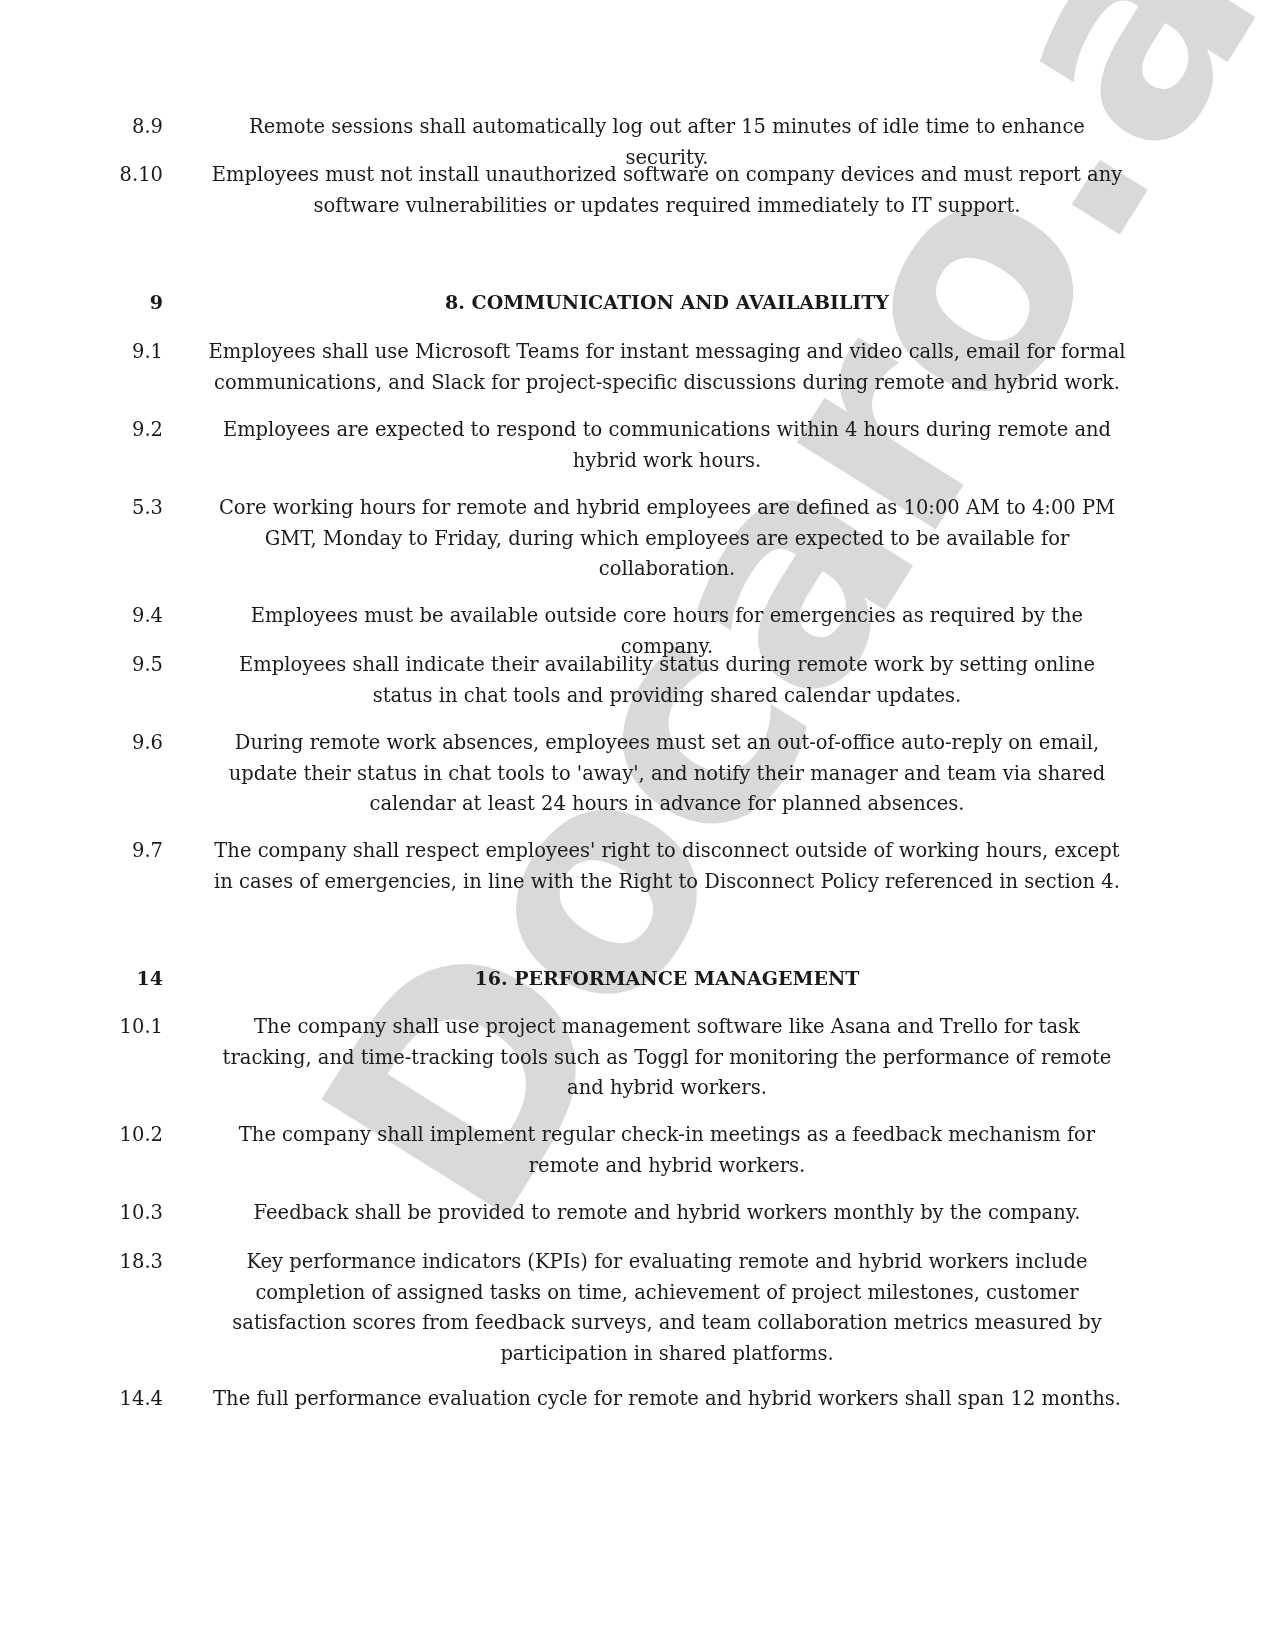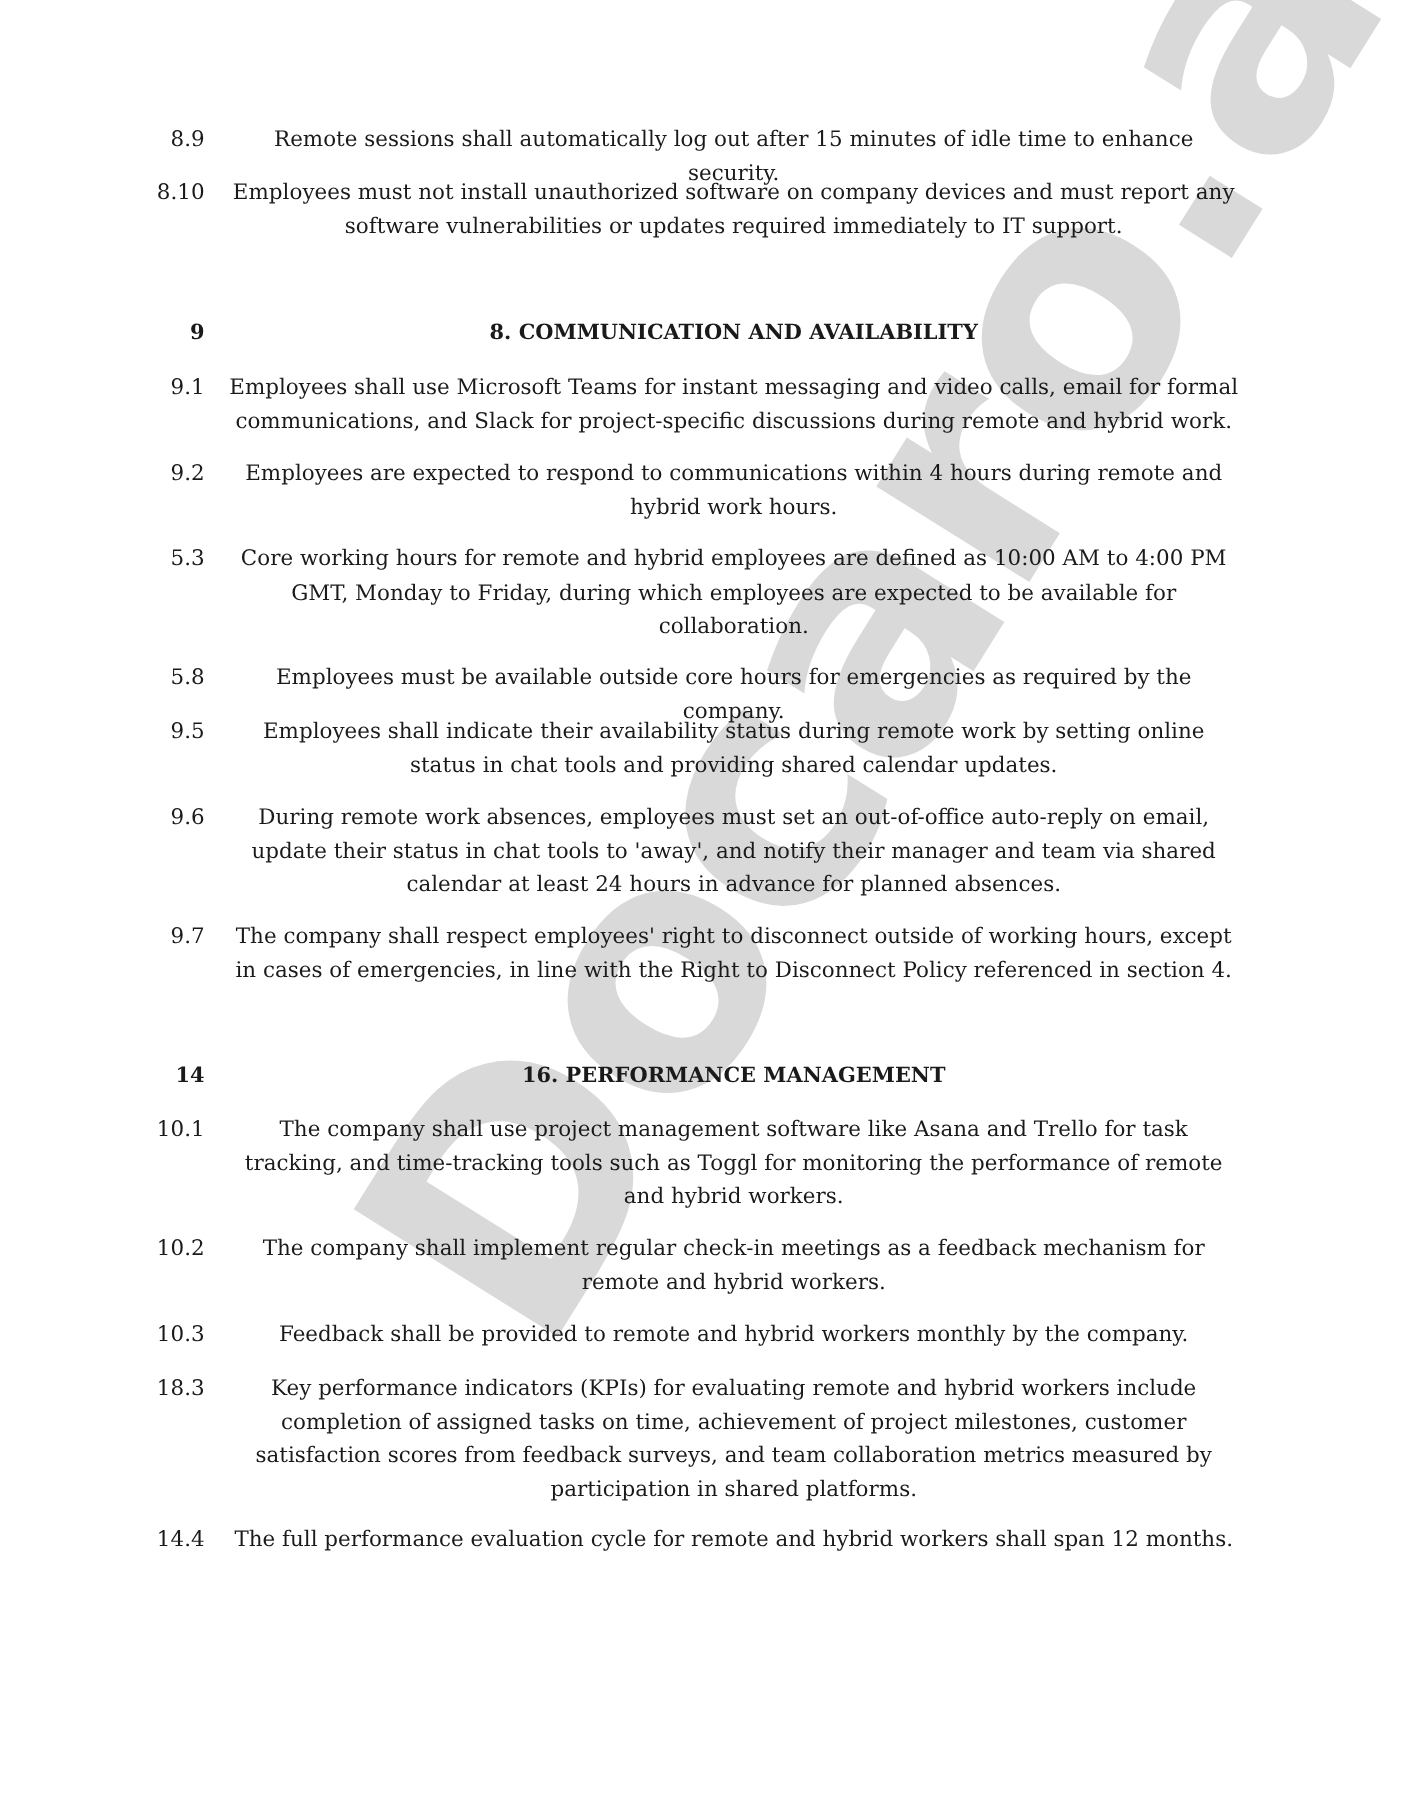--- a/index.html
+++ b/index.html
@@ -6,21 +6,21 @@
   body { width: 1275px; height: 1650px; position: relative; overflow: hidden;
          font-family: "DejaVu Serif", "Liberation Serif", serif; color: #1a1a1a; }
   .page { position: absolute; left: 0; top: 0; width: 1275px; height: 1650px; }
   .watermark { position: absolute; left: 170px; top: 760px; width: 1000px; text-align: center;
                transform: rotate(-58deg); transform-origin: center center;
                font-family: "DejaVu Sans", "Liberation Sans", sans-serif; font-weight: bold;
                font-size: 300px; color: #d9d9d9; letter-spacing: -6px; line-height: 1;
                margin-top: -150px; z-index: 0; user-select: none; }
   .content { position: absolute; left: 0; top: 0; width: 1275px; z-index: 1; }
   .item { position: absolute; left: 0; width: 1275px; font-size: 19.5px; line-height: 30.5px; }
-  .num { position: absolute; right: 1089px; text-align: right; white-space: nowrap; }
+  .num { position: absolute; right: 1112px; text-align: right; white-space: nowrap; }
   .txt { position: absolute; left: 207px; width: 920px; text-align: center; }
   .heading { font-weight: bold; font-size: 19px; }
 </style>
 </head>
 <body>
 
 <div class="page">
   <div class="watermark">Docaro.ai</div>
 
   <div class="content">
@@ -45,21 +45,21 @@
     </div>
     <div class="item" style="top:415px">
       <span class="num">9.2</span>
       <span class="txt">Employees are expected to respond to communications within 4 hours during remote and hybrid work hours.</span>
     </div>
     <div class="item" style="top:493px">
       <span class="num">5.3</span>
       <span class="txt">Core working hours for remote and hybrid employees are defined as 10:00 AM to 4:00 PM GMT, Monday to Friday, during which employees are expected to be available for collaboration.</span>
     </div>
     <div class="item" style="top:601px">
-      <span class="num">5.8</span>
+      <span class="num">9.4</span>
       <span class="txt">Employees must be available outside core hours for emergencies as required by the company.</span>
     </div>
     <div class="item" style="top:650px">
       <span class="num">9.5</span>
       <span class="txt">Employees shall indicate their availability status during remote work by setting online status in chat tools and providing shared calendar updates.</span>
     </div>
     <div class="item" style="top:728px">
       <span class="num">9.6</span>
       <span class="txt">During remote work absences, employees must set an out-of-office auto-reply on email, update their status in chat tools to 'away', and notify their manager and team via shared calendar at least 24 hours in advance for planned absences.</span>
     </div>

